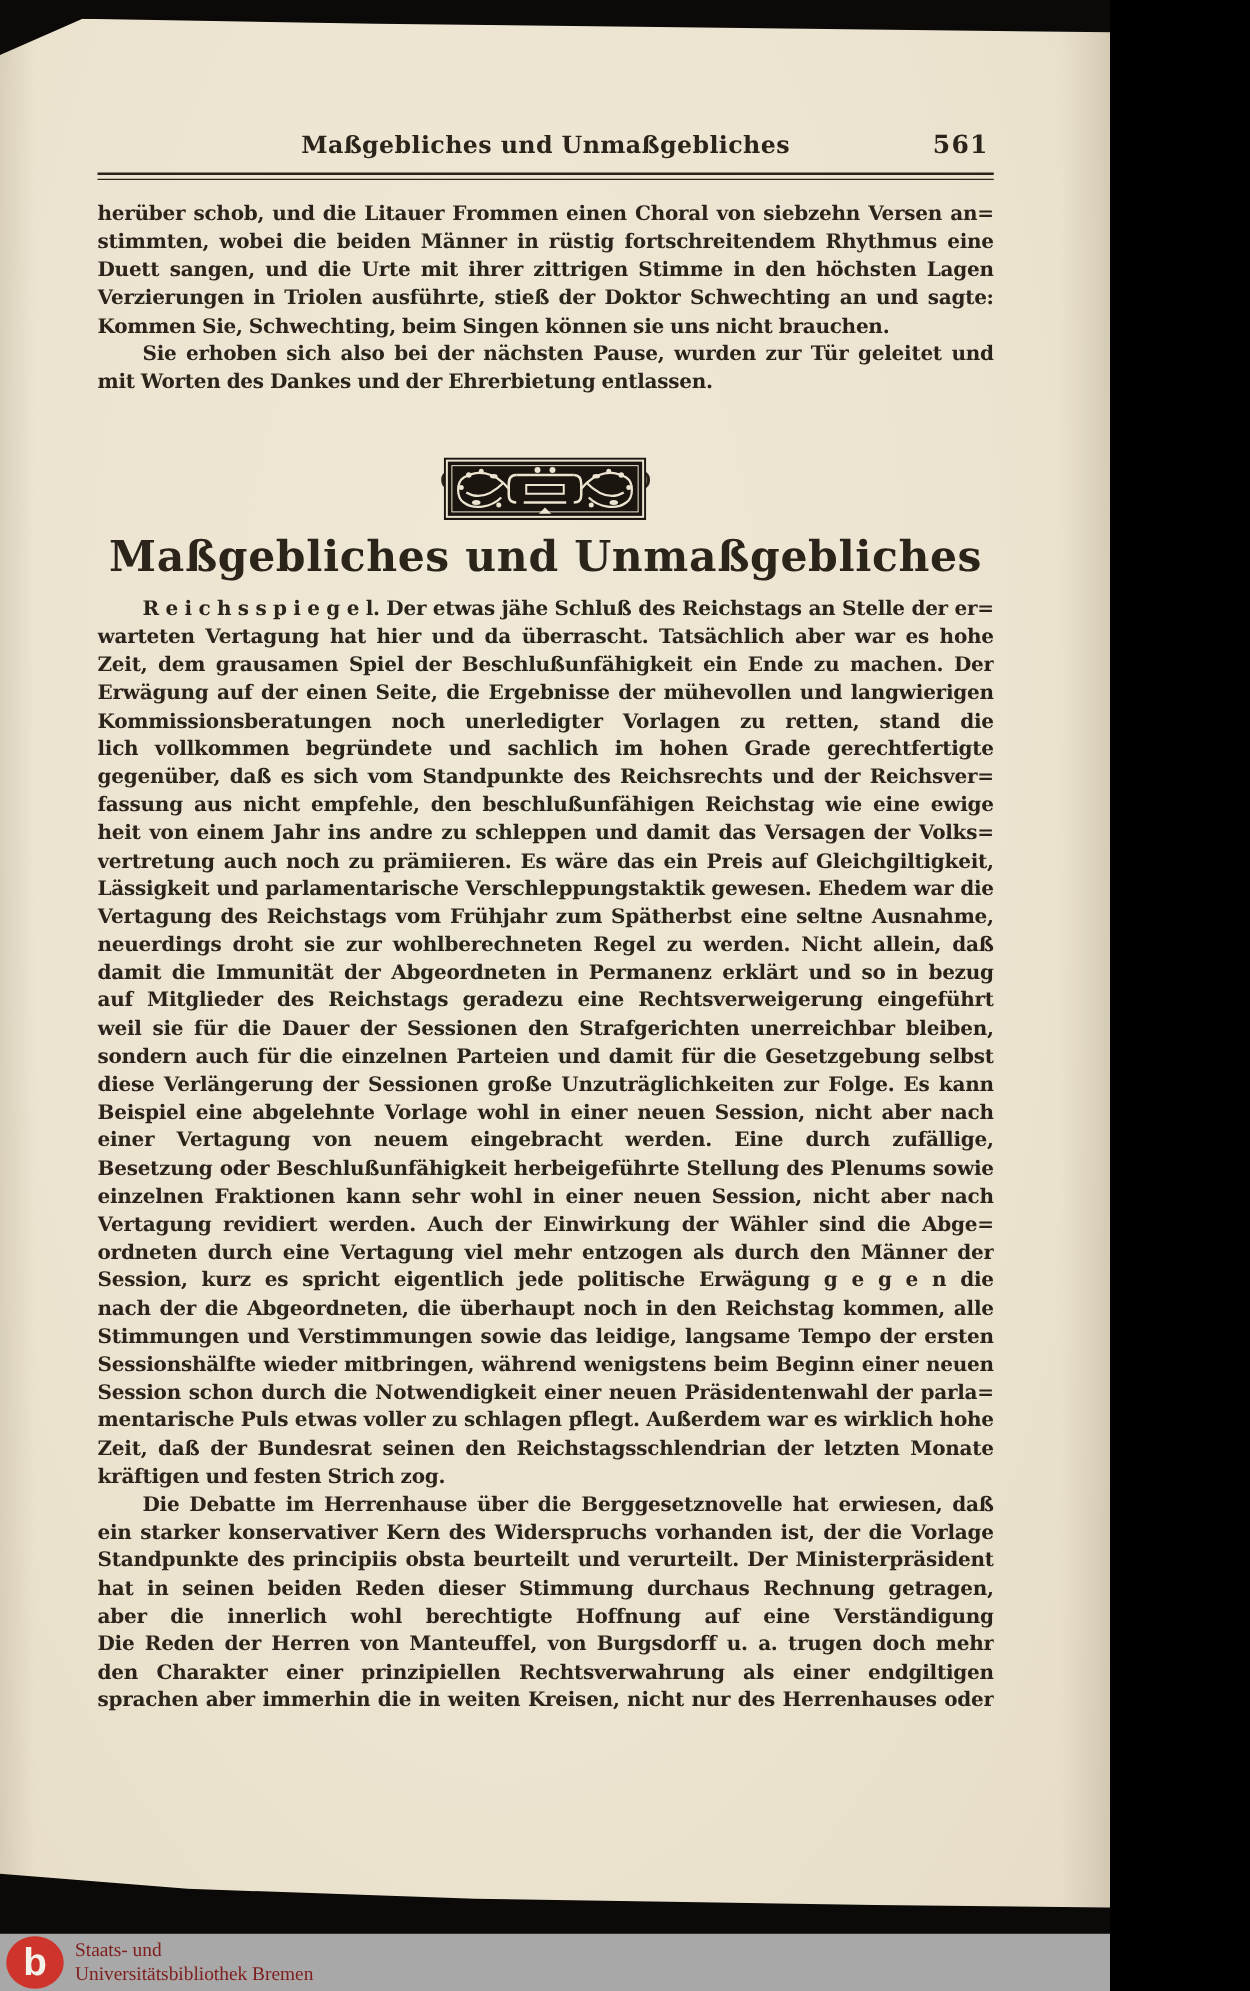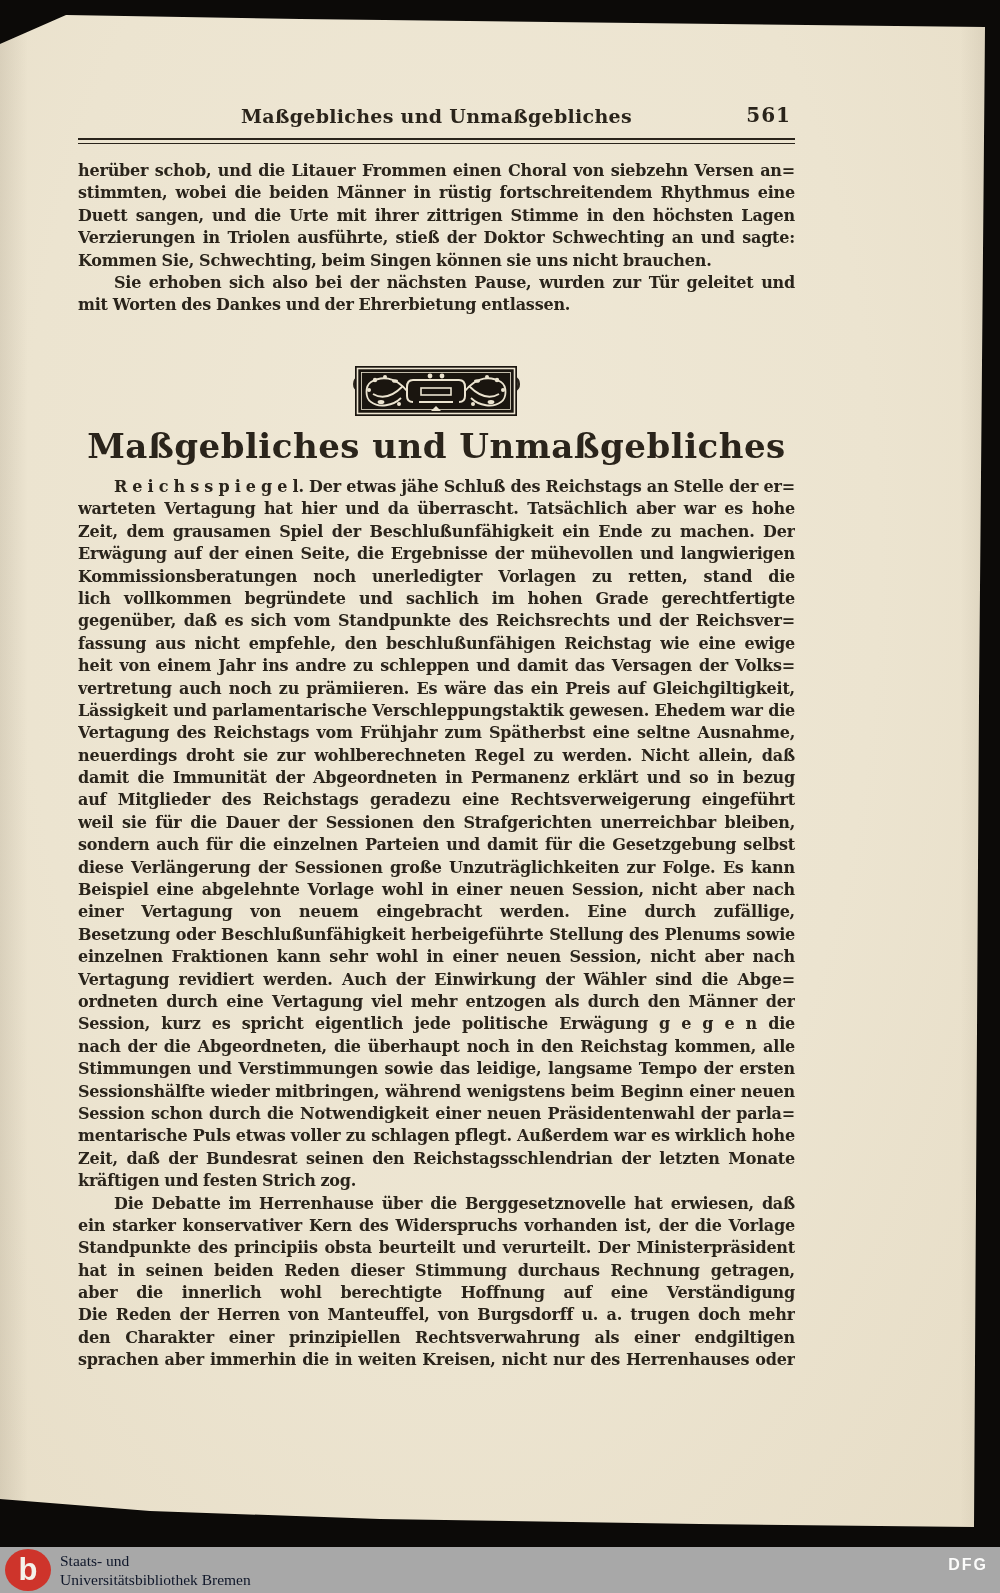--- a/index.html
+++ b/index.html
@@ -1,16 +1,16 @@
 <!DOCTYPE html>
 <html><head>
 <meta charset="utf-8">
 <style>
   html,body{margin:0;padding:0;background:#000;}
-  .canvas{position:relative;width:1000px;height:1593px;background:#0c0a08;overflow:hidden;
+  .canvas{position:relative;width:888px;height:1593px;background:#0c0a08;overflow:hidden;
           font-family:"DejaVu Serif",serif;}
   
   .paper{position:absolute;inset:0;
          background:radial-gradient(ellipse at 45% 35%, #efe8d6 0%, #ece4d0 55%, #e6dcc5 100%);
          clip-path:polygon(0px 44px,66px 15px,300px 19px,985px 27px,979px 700px,974px 1527px,
                            700px 1524px,380px 1519px,150px 1511px,0px 1499px);}
   .paper-shade{position:absolute;inset:0;pointer-events:none;
          background:linear-gradient(to right, rgba(60,45,25,.10) 0px, rgba(0,0,0,0) 28px),
                     linear-gradient(to left, rgba(60,45,25,.12) 0px, rgba(0,0,0,0) 40px);
          clip-path:polygon(0px 44px,66px 15px,300px 19px,985px 27px,979px 700px,974px 1527px,
@@ -36,21 +36,21 @@
                font-size:16px;font-weight:bold;margin-top:44px;}
   .ornament{position:absolute;left:355px;top:366px;width:162px;height:50px;}
   .article-title{position:absolute;left:78px;top:426px;width:717px;text-align:center;
                  font-size:34px;font-weight:bold;letter-spacing:.5px;}
   
   .footerbar{position:absolute;left:0;top:1547px;width:1000px;height:46px;background:#a8a8a8;}
   .lib-logo{position:absolute;left:5px;top:2px;width:46px;height:42px;background:#ce342b;
             border-radius:50%;display:flex;align-items:center;justify-content:center;}
   .lib-logo span{color:#f4f1ea;font-family:"Liberation Sans",sans-serif;font-weight:bold;
                  font-size:31px;line-height:1;transform:translateY(-1px);}
-  .lib-name{position:absolute;left:60px;top:4px;color:#0f172a;font-family:"Liberation Serif",serif;
+  .lib-name{position:absolute;left:60px;top:4px;color:#7f1d1d;font-family:"Liberation Serif",serif;
             font-size:15.5px;line-height:19px;}
   .dfg-logo{position:absolute;right:12px;top:9px;color:#fcfcfb;font-family:"Liberation Sans",sans-serif;
             font-weight:bold;font-size:16px;letter-spacing:2px;}
 </style>
 </head>
 <body>
 
 <div class="canvas">
 
   <div class="paper"></div>

